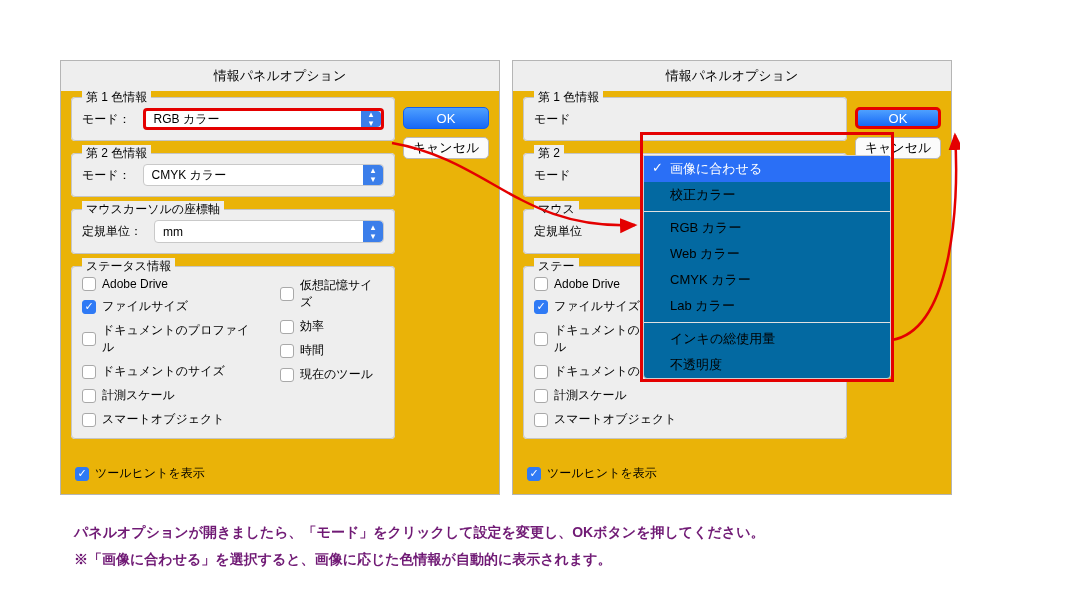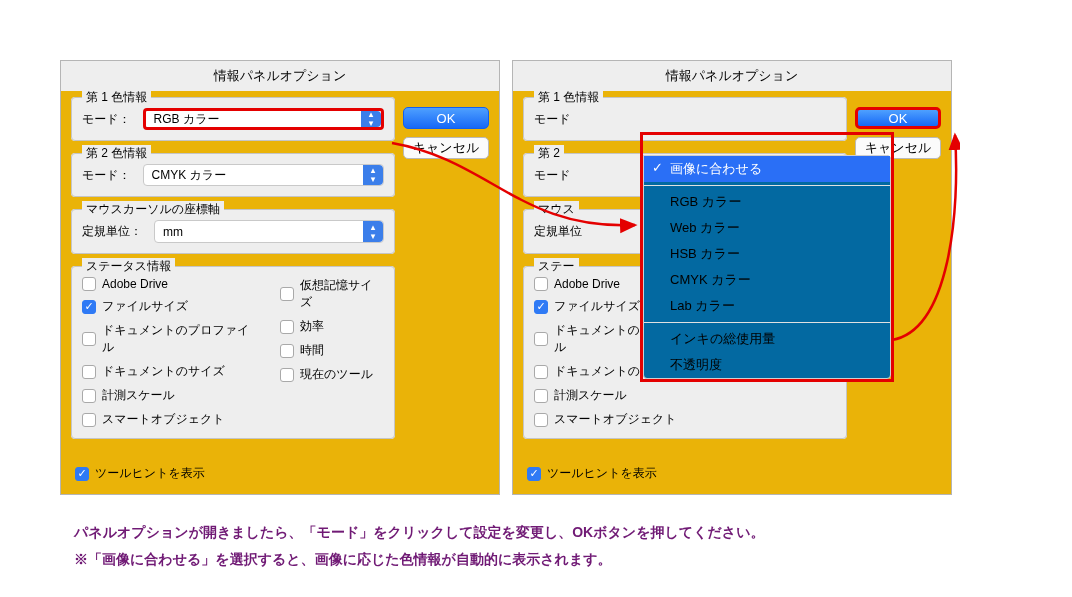--- a/index.html
+++ b/index.html
@@ -339,24 +339,24 @@
         <span class="chkbox checked"></span>
         <span>ツールヒントを表示</span>
       </div>
     </div>
   </div>
 </div>
 
 <div class="dropdown-outer">
   <div class="dropdown-pop" style="position:relative;" id="dd">
       <div class="dropdown-item selected">画像に合わせる</div>
+      <div class="dropdown-item">校正カラー</div>
       <div class="dropdown-sep"></div>
       <div class="dropdown-item">RGB カラー</div>
       <div class="dropdown-item">Web カラー</div>
-      <div class="dropdown-item">HSB カラー</div>
       <div class="dropdown-item">CMYK カラー</div>
       <div class="dropdown-item">Lab カラー</div>
       <div class="dropdown-sep"></div>
       <div class="dropdown-item">インキの総使用量</div>
       <div class="dropdown-item">不透明度</div>
     </div>
 </div>
 
 <svg class="arrow-svg">
   <defs>

